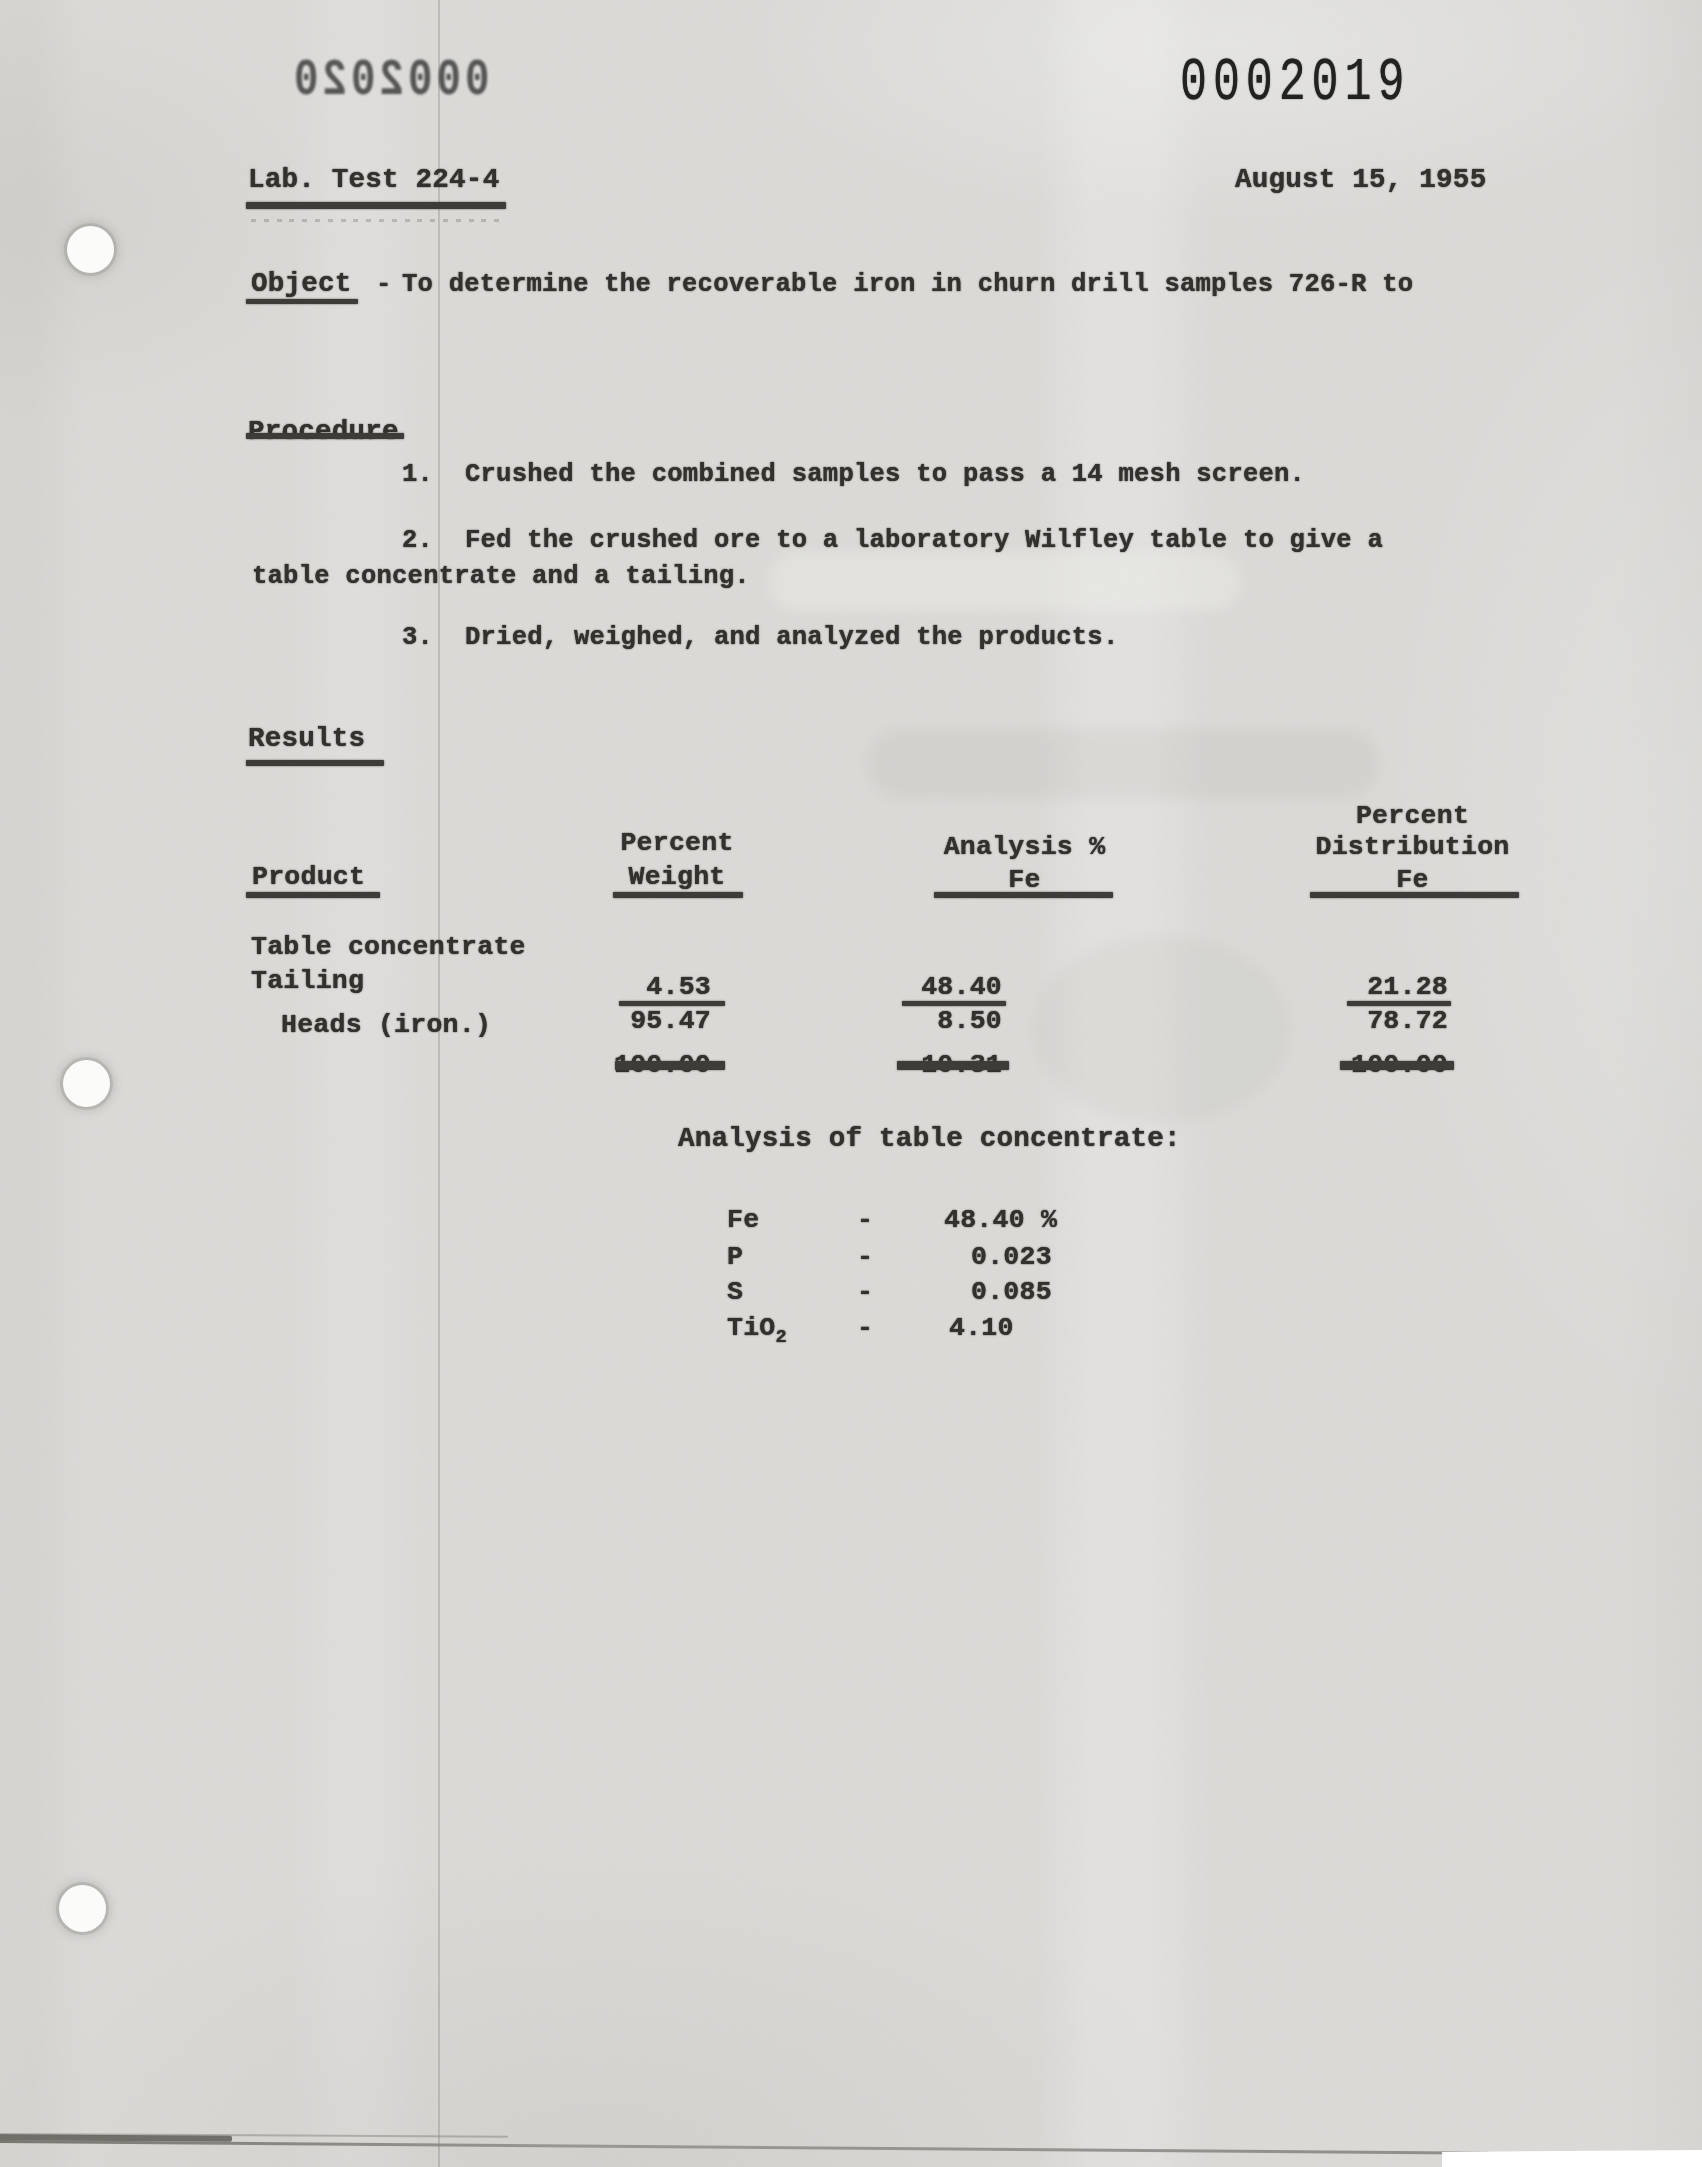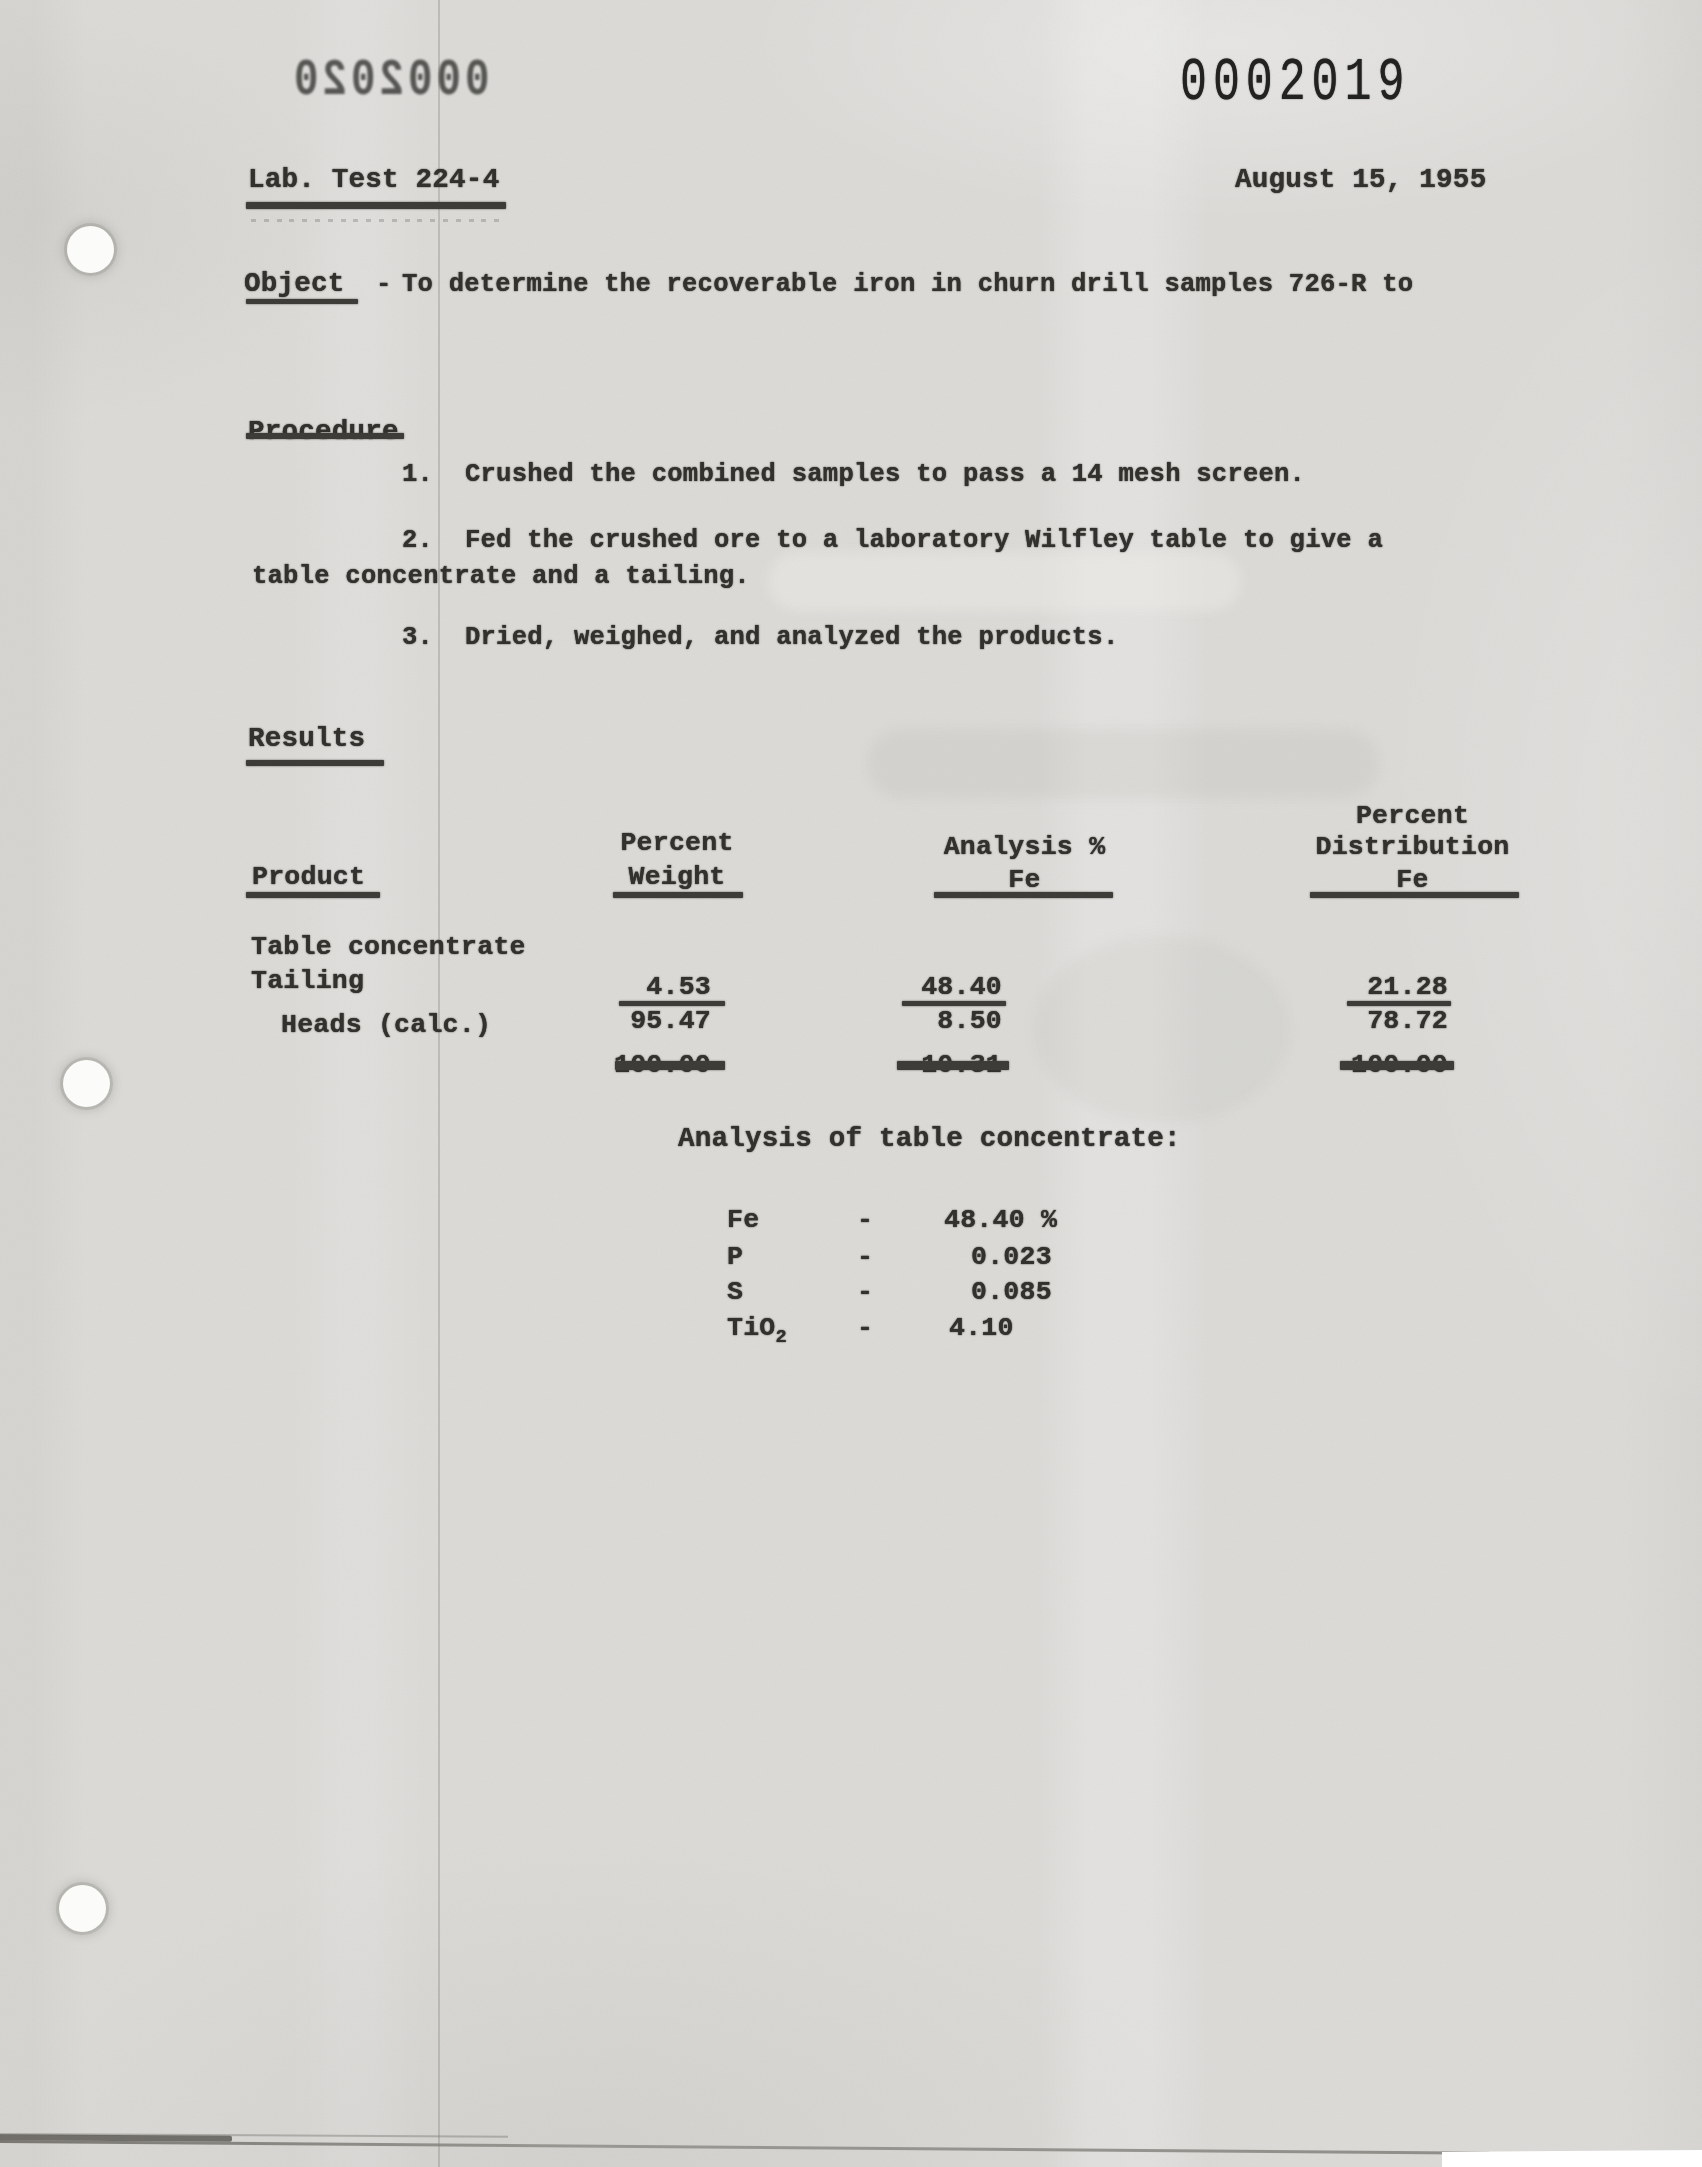--- a/index.html
+++ b/index.html
@@ -79,21 +79,21 @@
   <div class="hole" style="left:59px;top:1885px;"></div>
 
   <div class="ghostnum" style="left:290px;top:57px;">0002020</div>
   <div class="stamp" style="left:1180px;top:49px;">0002019</div>
 
   <div class="tw h" style="left:248px;top:164px;">Lab. Test 224-4</div>
   <div class="rule" style="left:246px;top:202px;width:260px;height:6.9px;"></div>
   <div class="dots" style="left:251px;top:219px;width:254px;"></div>
   <div class="tw h" style="left:1235px;top:164px;">August 15, 1955</div>
 
-  <div class="tw h" style="left:244px;top:268px;text-align:right;">Object</div>
+  <div class="tw h" style="left:251px;top:268px;text-align:right;">Object</div>
   <div class="rule" style="left:246px;top:299px;width:112px;height:4.9px;"></div>
   <div class="tw b" style="left:376px;top:269px;">-</div>
   <div class="tw b" style="left:402px;top:269px;">To determine the recoverable iron in churn drill samples 726-R to</div>
 
   <div class="tw h" style="left:248px;top:416px;">Procedure</div>
   <div class="rule" style="left:246px;top:433px;width:158px;height:5.9px;"></div>
 
   <div class="tw b" style="left:402px;top:459px;">1.</div>
   <div class="tw b" style="left:465px;top:459px;">Crushed the combined samples to pass a 14 mesh screen.</div>
 
@@ -131,21 +131,21 @@
 
   <div class="tw" style="left:251px;top:965px;">Tailing</div>
   <div class="tw num" style="left:563px;top:965px;width:148px;">95.47</div>
   <div class="tw num" style="left:854px;top:965px;width:148px;">8.50</div>
   <div class="tw num" style="left:1300px;top:965px;width:148px;">78.72</div>
 
   <div class="rule" style="left:619px;top:1001px;width:106px;height:4.9px;"></div>
   <div class="rule" style="left:902px;top:1001px;width:104px;height:4.9px;"></div>
   <div class="rule" style="left:1347px;top:1001px;width:104px;height:4.9px;"></div>
 
-  <div class="tw" style="left:281px;top:1009px;">Heads (calc.)</div>
+  <div class="tw" style="left:281px;top:1009px;">Heads (iron.)</div>
   <div class="tw num" style="left:563px;top:1009px;width:148px;">100.00</div>
   <div class="tw num" style="left:854px;top:1009px;width:148px;">10.31</div>
   <div class="tw num" style="left:1300px;top:1009px;width:148px;">100.00</div>
 
   <div class="rule" style="left:615px;top:1061px;width:110px;height:8.9px;"></div>
   <div class="rule" style="left:897px;top:1061px;width:112px;height:8.9px;"></div>
   <div class="rule" style="left:1340px;top:1061px;width:114px;height:8.9px;"></div>
 
   <div class="tw h" style="left:678px;top:1123px;">Analysis of table concentrate:</div>
 

